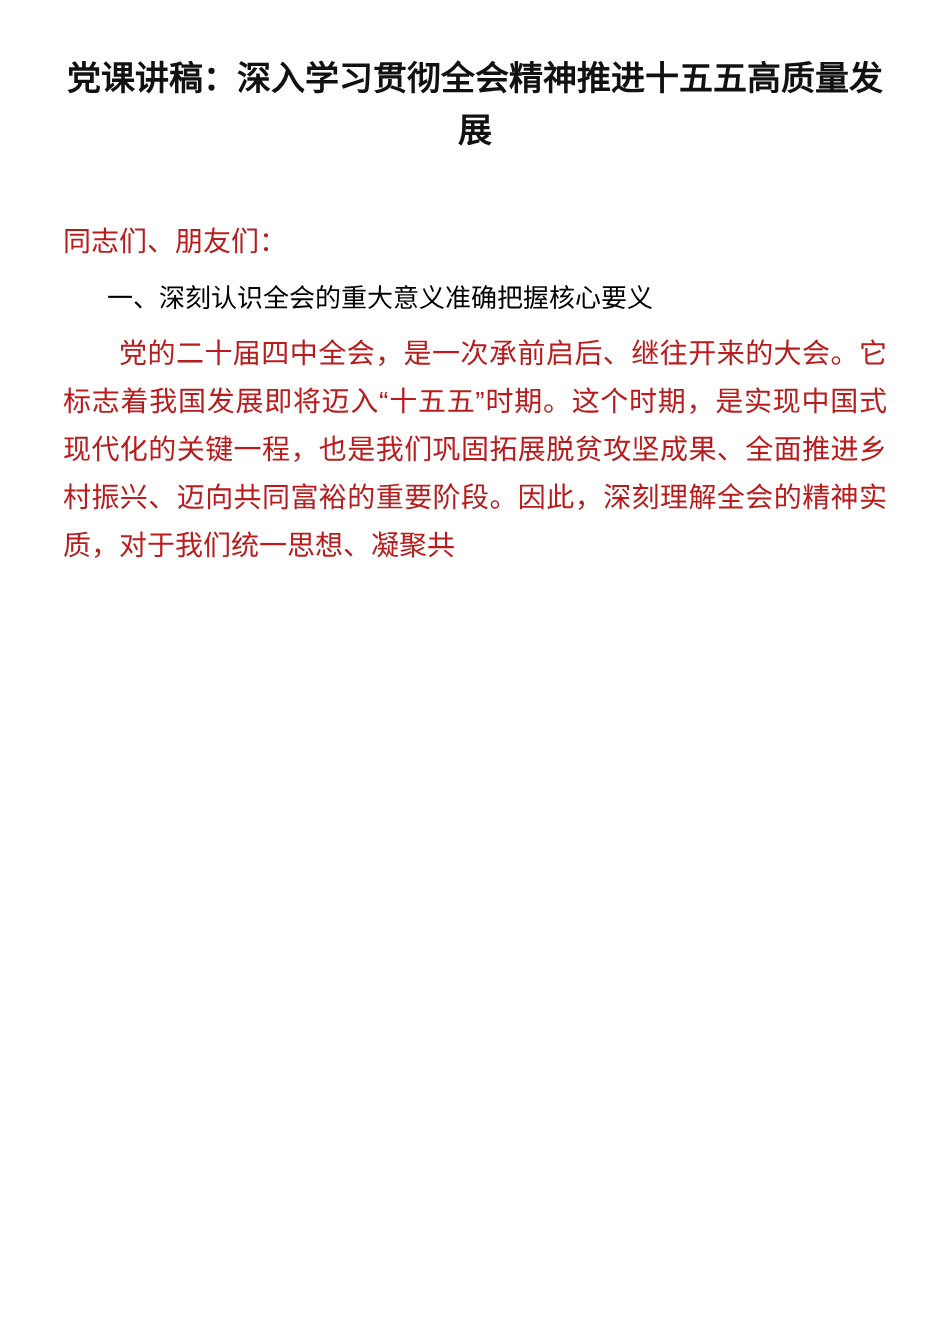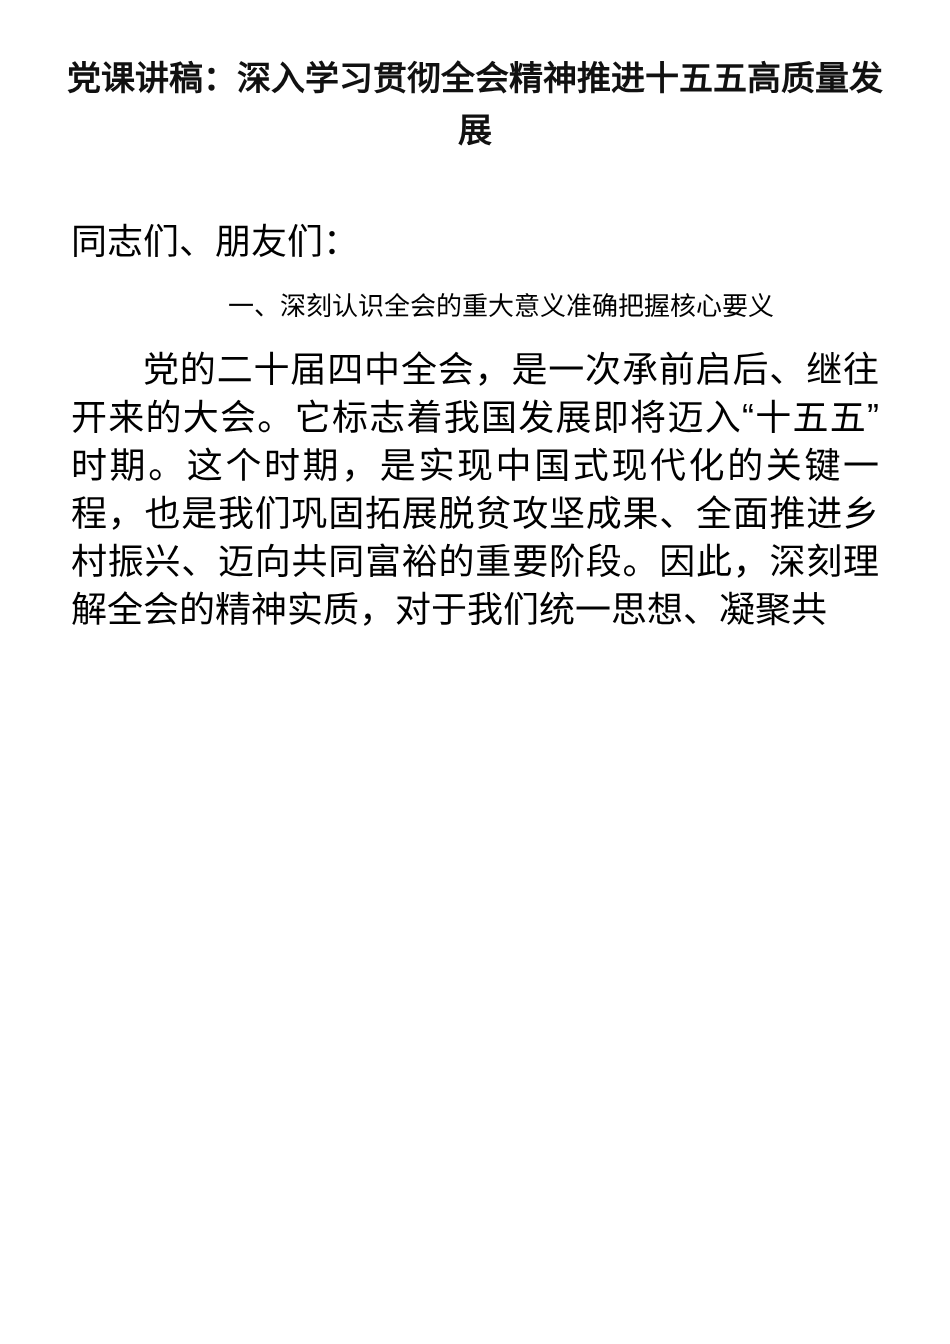--- a/index.html
+++ b/index.html
@@ -42,43 +42,43 @@
     color: #111111;
     white-space: normal;
     word-break: break-all;
   }
 
   
   .body-block {
     margin-top: 62px;
   }
   p.para {
-    font-size: 36px;
+    font-size: 28px;
     line-height: 48px;
-    margin: 16px;
+    margin: 8px;
     padding: 0;
     text-align: justify;
     text-justify: inter-ideograph;
     text-align-last: left;
     word-break: break-all;
     letter-spacing: 0px;
-    color: #000000;
+    color: #b91c1c;
   }
   p.salutation {
     text-indent: 0;
   }
   p.indent {
     text-indent: 2em;
   }
   p.section-heading {
     font-size: 26px;
     line-height: 48px;
     text-indent: 2em;
     margin: 0;
-    text-align: center;
+    text-align: left;
     word-break: break-all;
     color: #000000;
   }
 </style>
 </head>
 <body>
 
 <div class="page">
   <div class="content">
 

